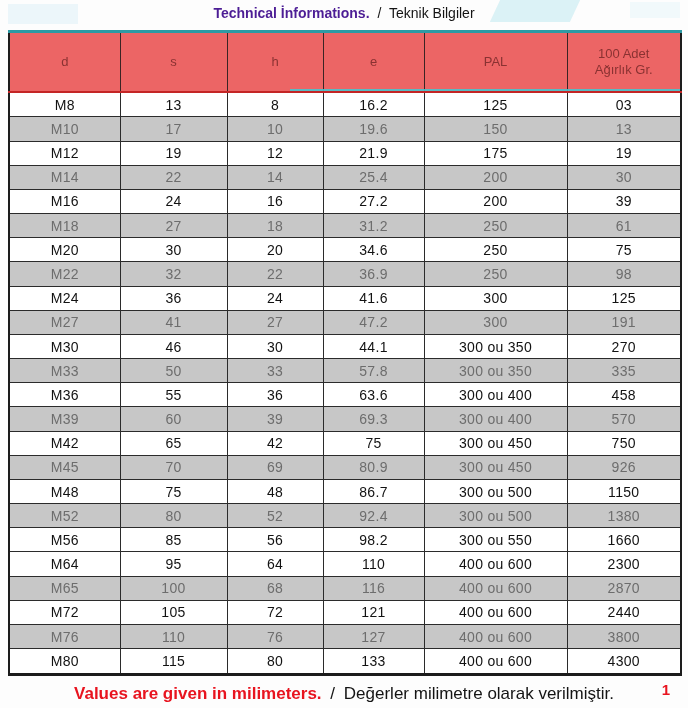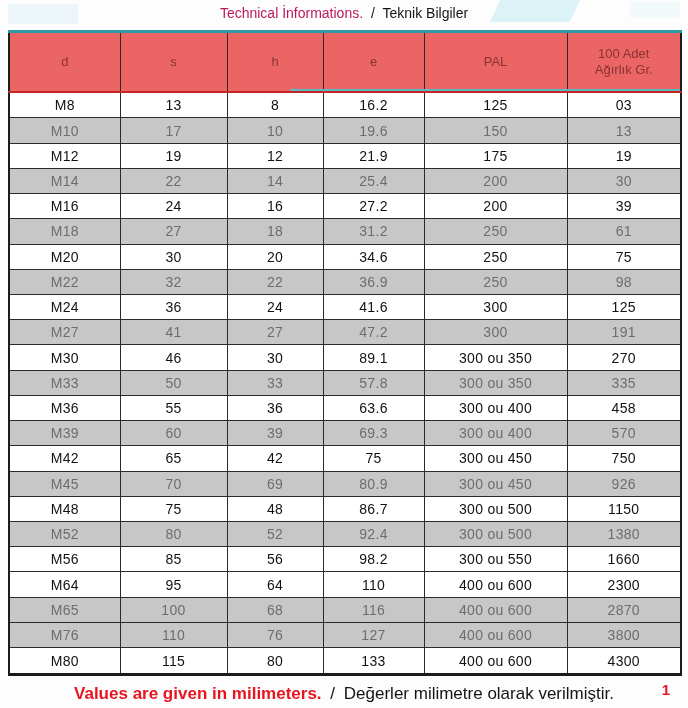--- a/index.html
+++ b/index.html
@@ -12,21 +12,21 @@
   
   .artifact{position:absolute;pointer-events:none;}
   .art1{left:495px;top:0;width:80px;height:22px;background:#cfeef3;opacity:.75;transform:skewX(-25deg);}
   .art2{left:8px;top:4px;width:70px;height:20px;background:#e7f4f9;opacity:.8;}
   .art3{left:630px;top:2px;width:50px;height:16px;background:#eef7fa;opacity:.8;}
 
   .title{
     position:absolute;top:5px;left:0;width:100%;
     text-align:center;font-size:14px;color:#141414;
   }
-  .title .red{color:#be185d;font-weight:normal;}
+  .title .red{color:#4c1d95;font-weight:bold;}
   .title .sep{margin:0 4px;font-weight:normal;}
 
   table.tech{
     position:absolute;left:8px;top:30px;width:673px;height:646px;
     border-collapse:collapse;table-layout:fixed;
     border-left:2px solid #1c1c1c;border-right:2px solid #1c1c1c;
     border-bottom:3px solid #1c1c1c;border-top:3px solid #2d9aa4;
     background:#fff;
   }
   table.tech th{
@@ -173,21 +173,21 @@
         <td>41</td>
         <td>27</td>
         <td>47.2</td>
         <td>300</td>
         <td>191</td>
       </tr>
       <tr class="white">
         <td>M30</td>
         <td>46</td>
         <td>30</td>
-        <td>89.1</td>
+        <td>44.1</td>
         <td>300 ou 350</td>
         <td>270</td>
       </tr>
       <tr class="gray">
         <td>M33</td>
         <td>50</td>
         <td>33</td>
         <td>57.8</td>
         <td>300 ou 350</td>
         <td>335</td>
@@ -257,20 +257,28 @@
         <td>2300</td>
       </tr>
       <tr class="gray">
         <td>M65</td>
         <td>100</td>
         <td>68</td>
         <td>116</td>
         <td>400 ou 600</td>
         <td>2870</td>
       </tr>
+      <tr class="white">
+        <td>M72</td>
+        <td>105</td>
+        <td>72</td>
+        <td>121</td>
+        <td>400 ou 600</td>
+        <td>2440</td>
+      </tr>
       <tr class="gray">
         <td>M76</td>
         <td>110</td>
         <td>76</td>
         <td>127</td>
         <td>400 ou 600</td>
         <td>3800</td>
       </tr>
       <tr class="white">
         <td>M80</td>

